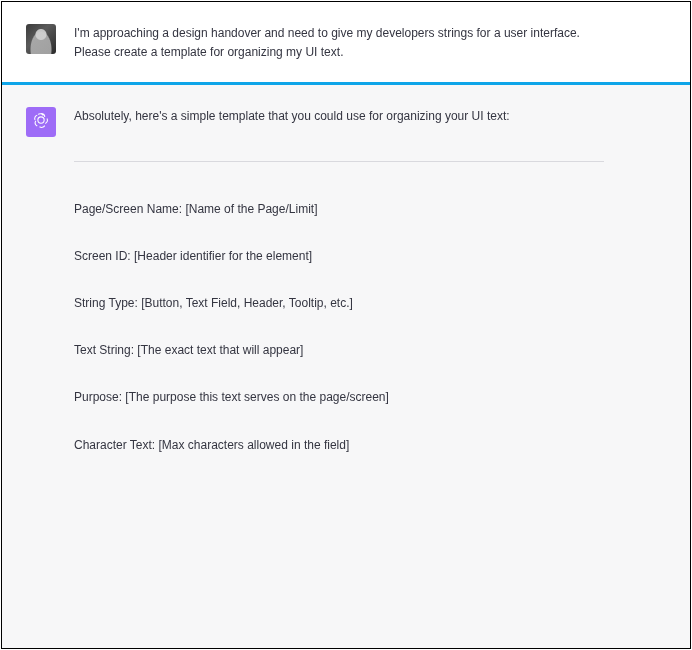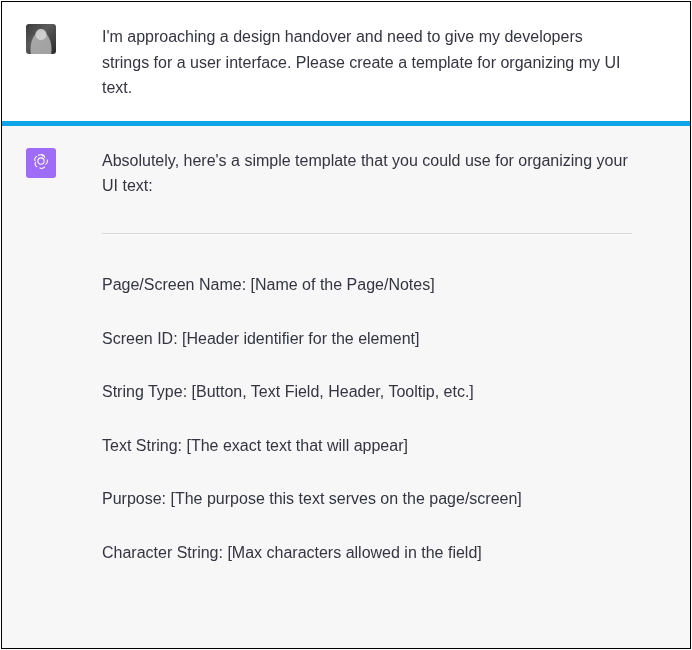--- a/index.html
+++ b/index.html
@@ -19,21 +19,21 @@
     flex-direction: column;
   }
   .msg {
     display: flex;
     padding: 22px 24px 20px 24px;
     gap: 18px;
   }
   .msg-user { background: #ffffff; }
   .msg-assistant {
     background: #f7f7f8;
-    border-top: 5px solid #0ea5e9;
+    border-top: 3px solid #0ea5e9;
     flex: 1;
   }
   .avatar {
     width: 30px;
     height: 30px;
     border-radius: 3px;
     flex-shrink: 0;
   }
   .avatar-user {
     background: linear-gradient(135deg, #3a3a3a 0%, #5a5a5a 40%, #2a2a2a 100%);
@@ -51,24 +51,23 @@
   .avatar-ai {
     background: #9e6cf7;
     display: flex;
     align-items: center;
     justify-content: center;
   }
   .avatar-ai svg { width: 18px; height: 18px; }
   .content {
     flex: 1;
     color: #343541;
-    font-size: 16px;
+    font-size: 12px;
     line-height: 1.6;
     max-width: 530px;
-    margin-left: 28px;
   }
   .intro { margin-bottom: 4px; }
   hr.divider {
     border: none;
     border-top: 1px solid #d9d9de;
     margin: 34px 0 38px 0;
   }
   .field-row { margin-bottom: 28px; }
   .field-label { font-weight: 400; color: #343541; }
   .field-value { color: #343541; }
@@ -90,34 +89,34 @@
           <circle cx="12" cy="12" r="4.2"></circle>
           <path d="M12 3.5c3 0 5 1.6 5 4.5M20 10c1.5 2.6.2 5.3-2.3 6.6M17 19.5c-1.5 2.6-4.5 3-7 1.5M7 20c-2.6-1.5-3.5-4.3-2-7M4 12c-1.2-2.9.4-5.5 3-6.5M8 4.5c2.5-1.5 5.5-1 7 1.5"></path>
         </svg>
       </span>
     </div>
     <div class="content">
       <p class="intro">Absolutely, here's a simple template that you could use for organizing your UI text:</p>
       <hr class="divider">
 
       <div class="field-row">
-        <span class="field-label">Page/Screen Name:</span><span class="field-value"> [Name of the Page/Notes]</span>
+        <span class="field-label">Page/Screen Name:</span><span class="field-value"> [Name of the Page/Limit]</span>
       </div>
       <div class="field-row">
         <span class="field-label">Screen ID:</span><span class="field-value"> [Header identifier for the element]</span>
       </div>
       <div class="field-row">
         <span class="field-label">String Type:</span><span class="field-value"> [Button, Text Field, Header, Tooltip, etc.]</span>
       </div>
       <div class="field-row">
         <span class="field-label">Text String:</span><span class="field-value"> [The exact text that will appear]</span>
       </div>
       <div class="field-row">
         <span class="field-label">Purpose:</span><span class="field-value"> [The purpose this text serves on the page/screen]</span>
       </div>
       <div class="field-row">
-        <span class="field-label">Character String:</span><span class="field-value"> [Max characters allowed in the field]</span>
+        <span class="field-label">Character Text:</span><span class="field-value"> [Max characters allowed in the field]</span>
       </div>
 
     </div>
   </div>
 
 </div>
 
 </body></html>

